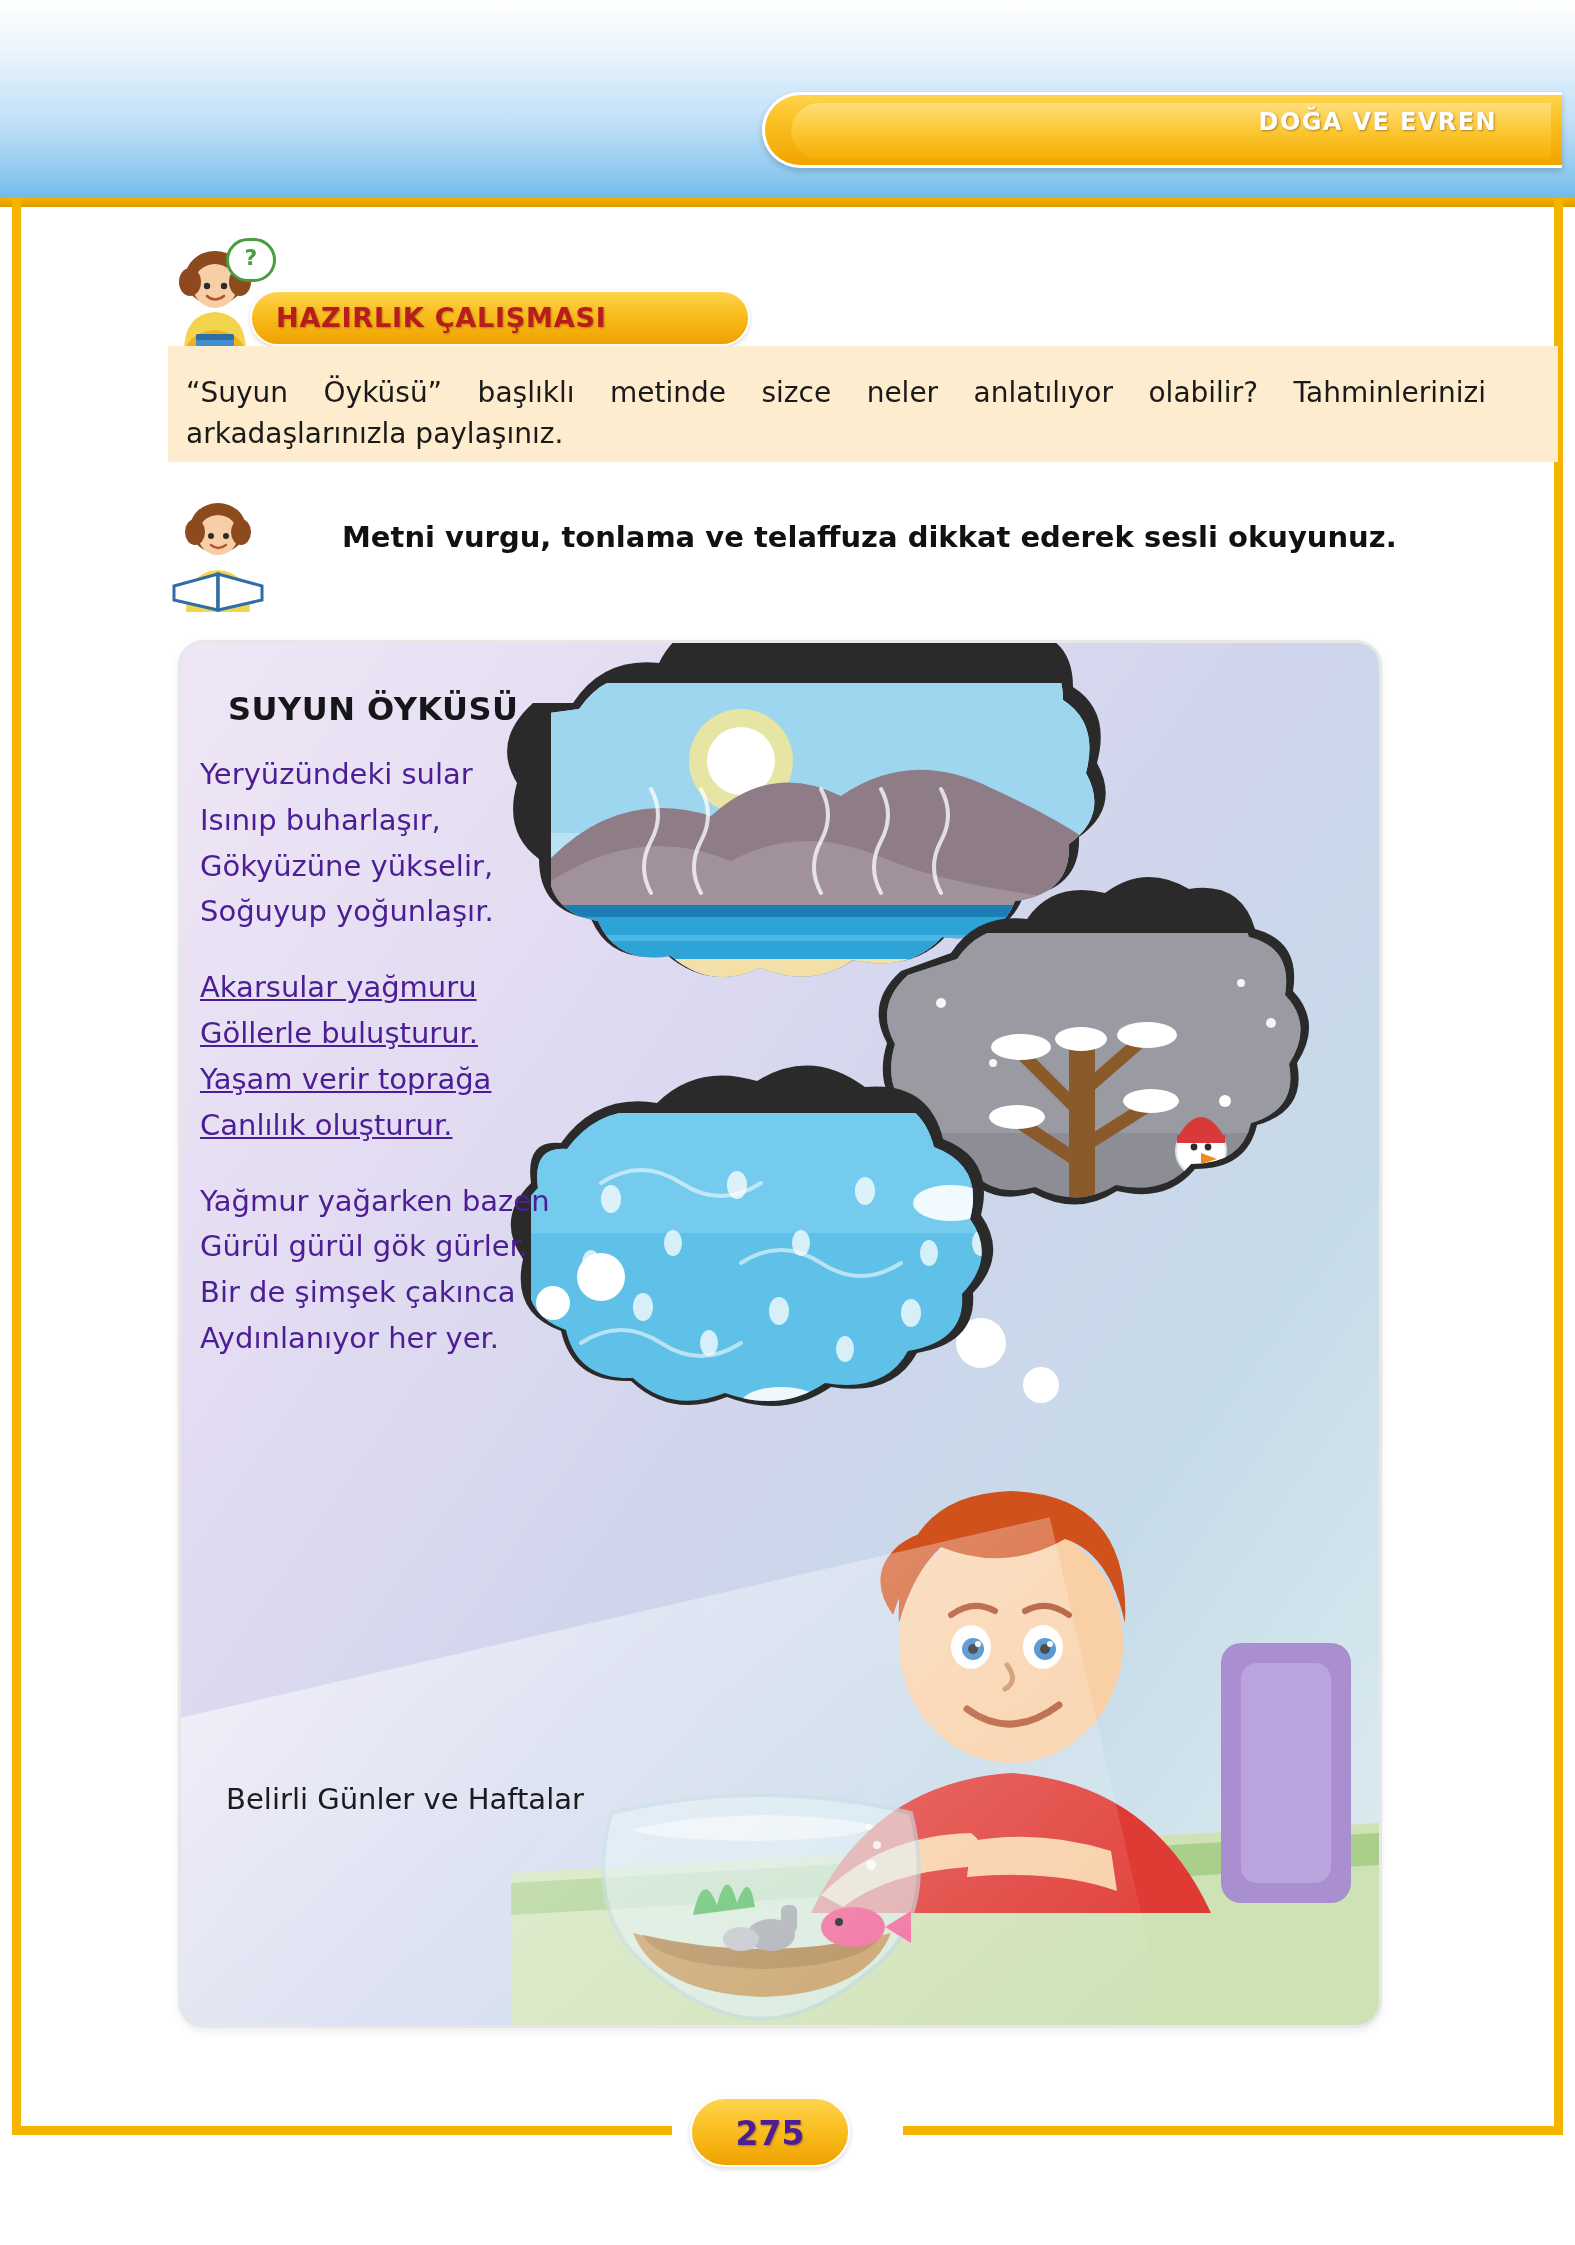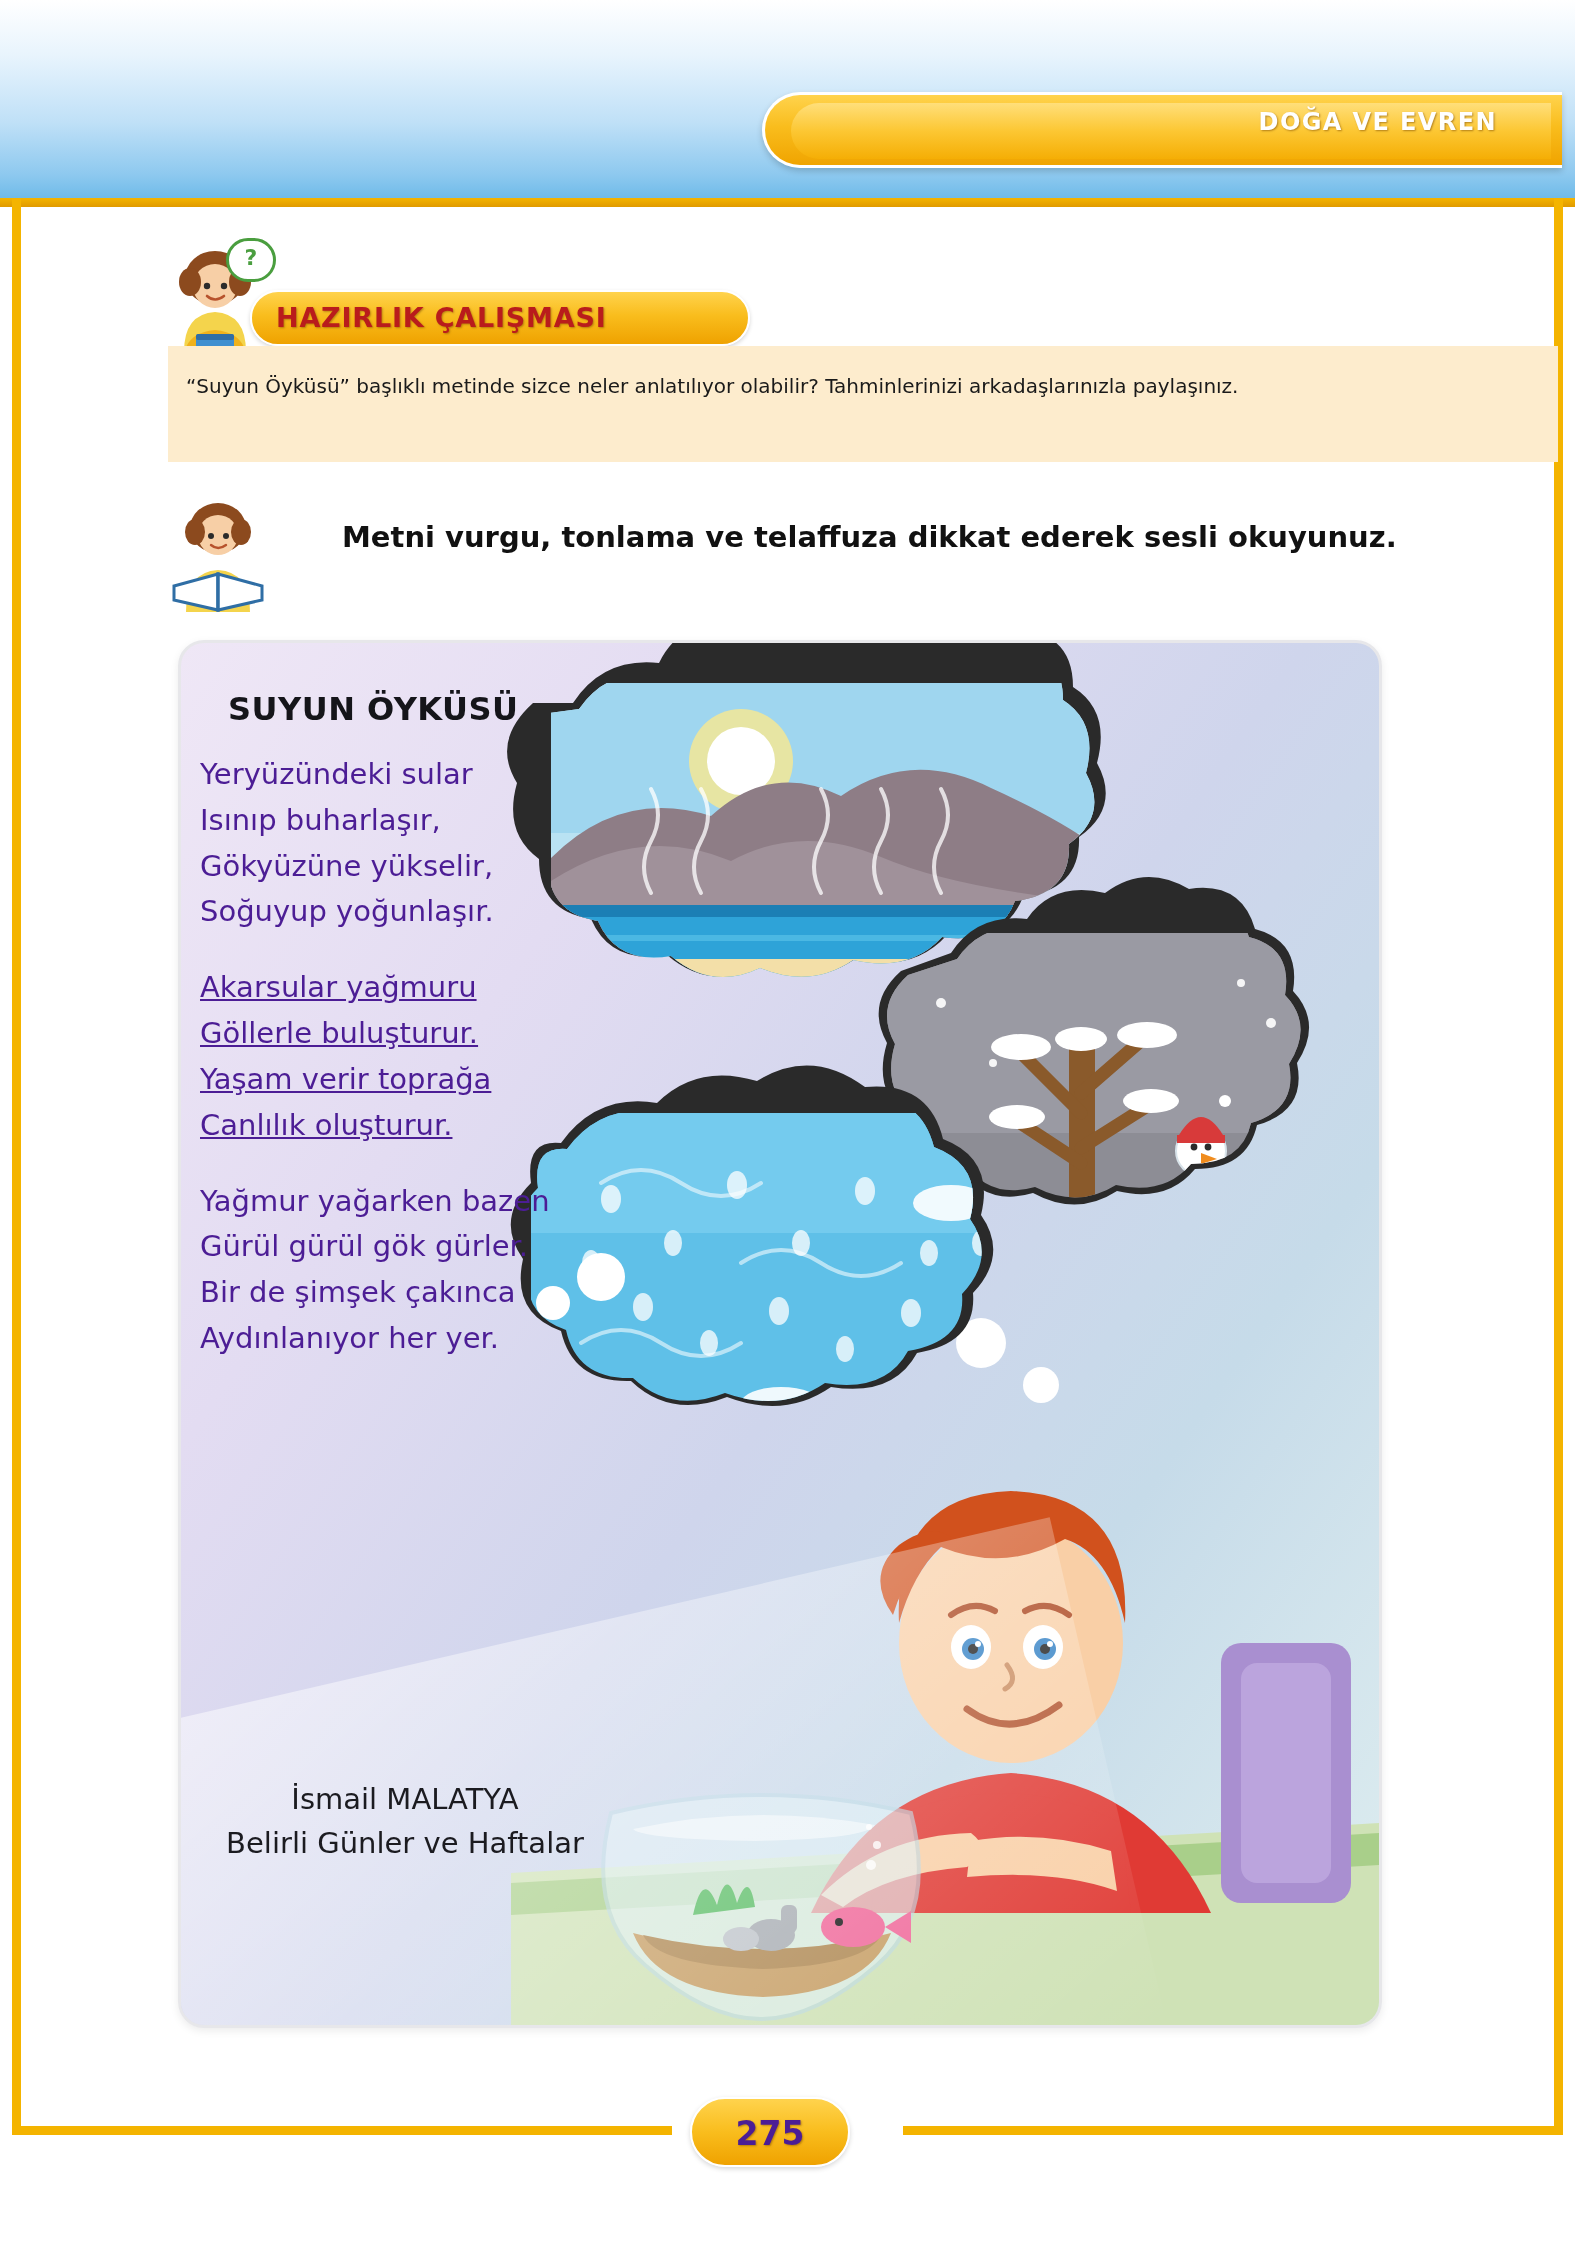--- a/index.html
+++ b/index.html
@@ -132,21 +132,21 @@
   .prep-box {
     position: absolute;
     left: 168px; top: 346px;
     width: 1390px; height: 116px;
     background: #fdeccd;
   }
   .prep-text {
     position: absolute;
     left: 186px; top: 372px;
     width: 1300px;
-    font-size: 20px;
+    font-size: 28px;
     line-height: 1.48;
     color: #1a1a1a;
     text-align: justify;
   }
 
   
   .mascot-read {
     position: absolute;
     left: 156px; top: 500px;
     width: 130px; height: 120px;
@@ -478,18 +478,17 @@
   <div class="poem-stanza" style="white-space: pre-line; text-decoration: underline;">Akarsular yağmuru
 Göllerle buluşturur.
 Yaşam verir toprağa
 Canlılık oluşturur.</div>
   <div class="poem-stanza" style="white-space: pre-line;">Yağmur yağarken bazen
 Gürül gürül gök gürler.
 Bir de şimşek çakınca
 Aydınlanıyor her yer.</div>
 </div>
 <div class="poem-credit">
-  <div>İsmail MALATYA</div>
   <div>Belirli Günler ve Haftalar</div>
 </div>
 
 <div class="page-number-pill"></div>
 <div class="page-number-text">275</div>
 
 </body></html>

